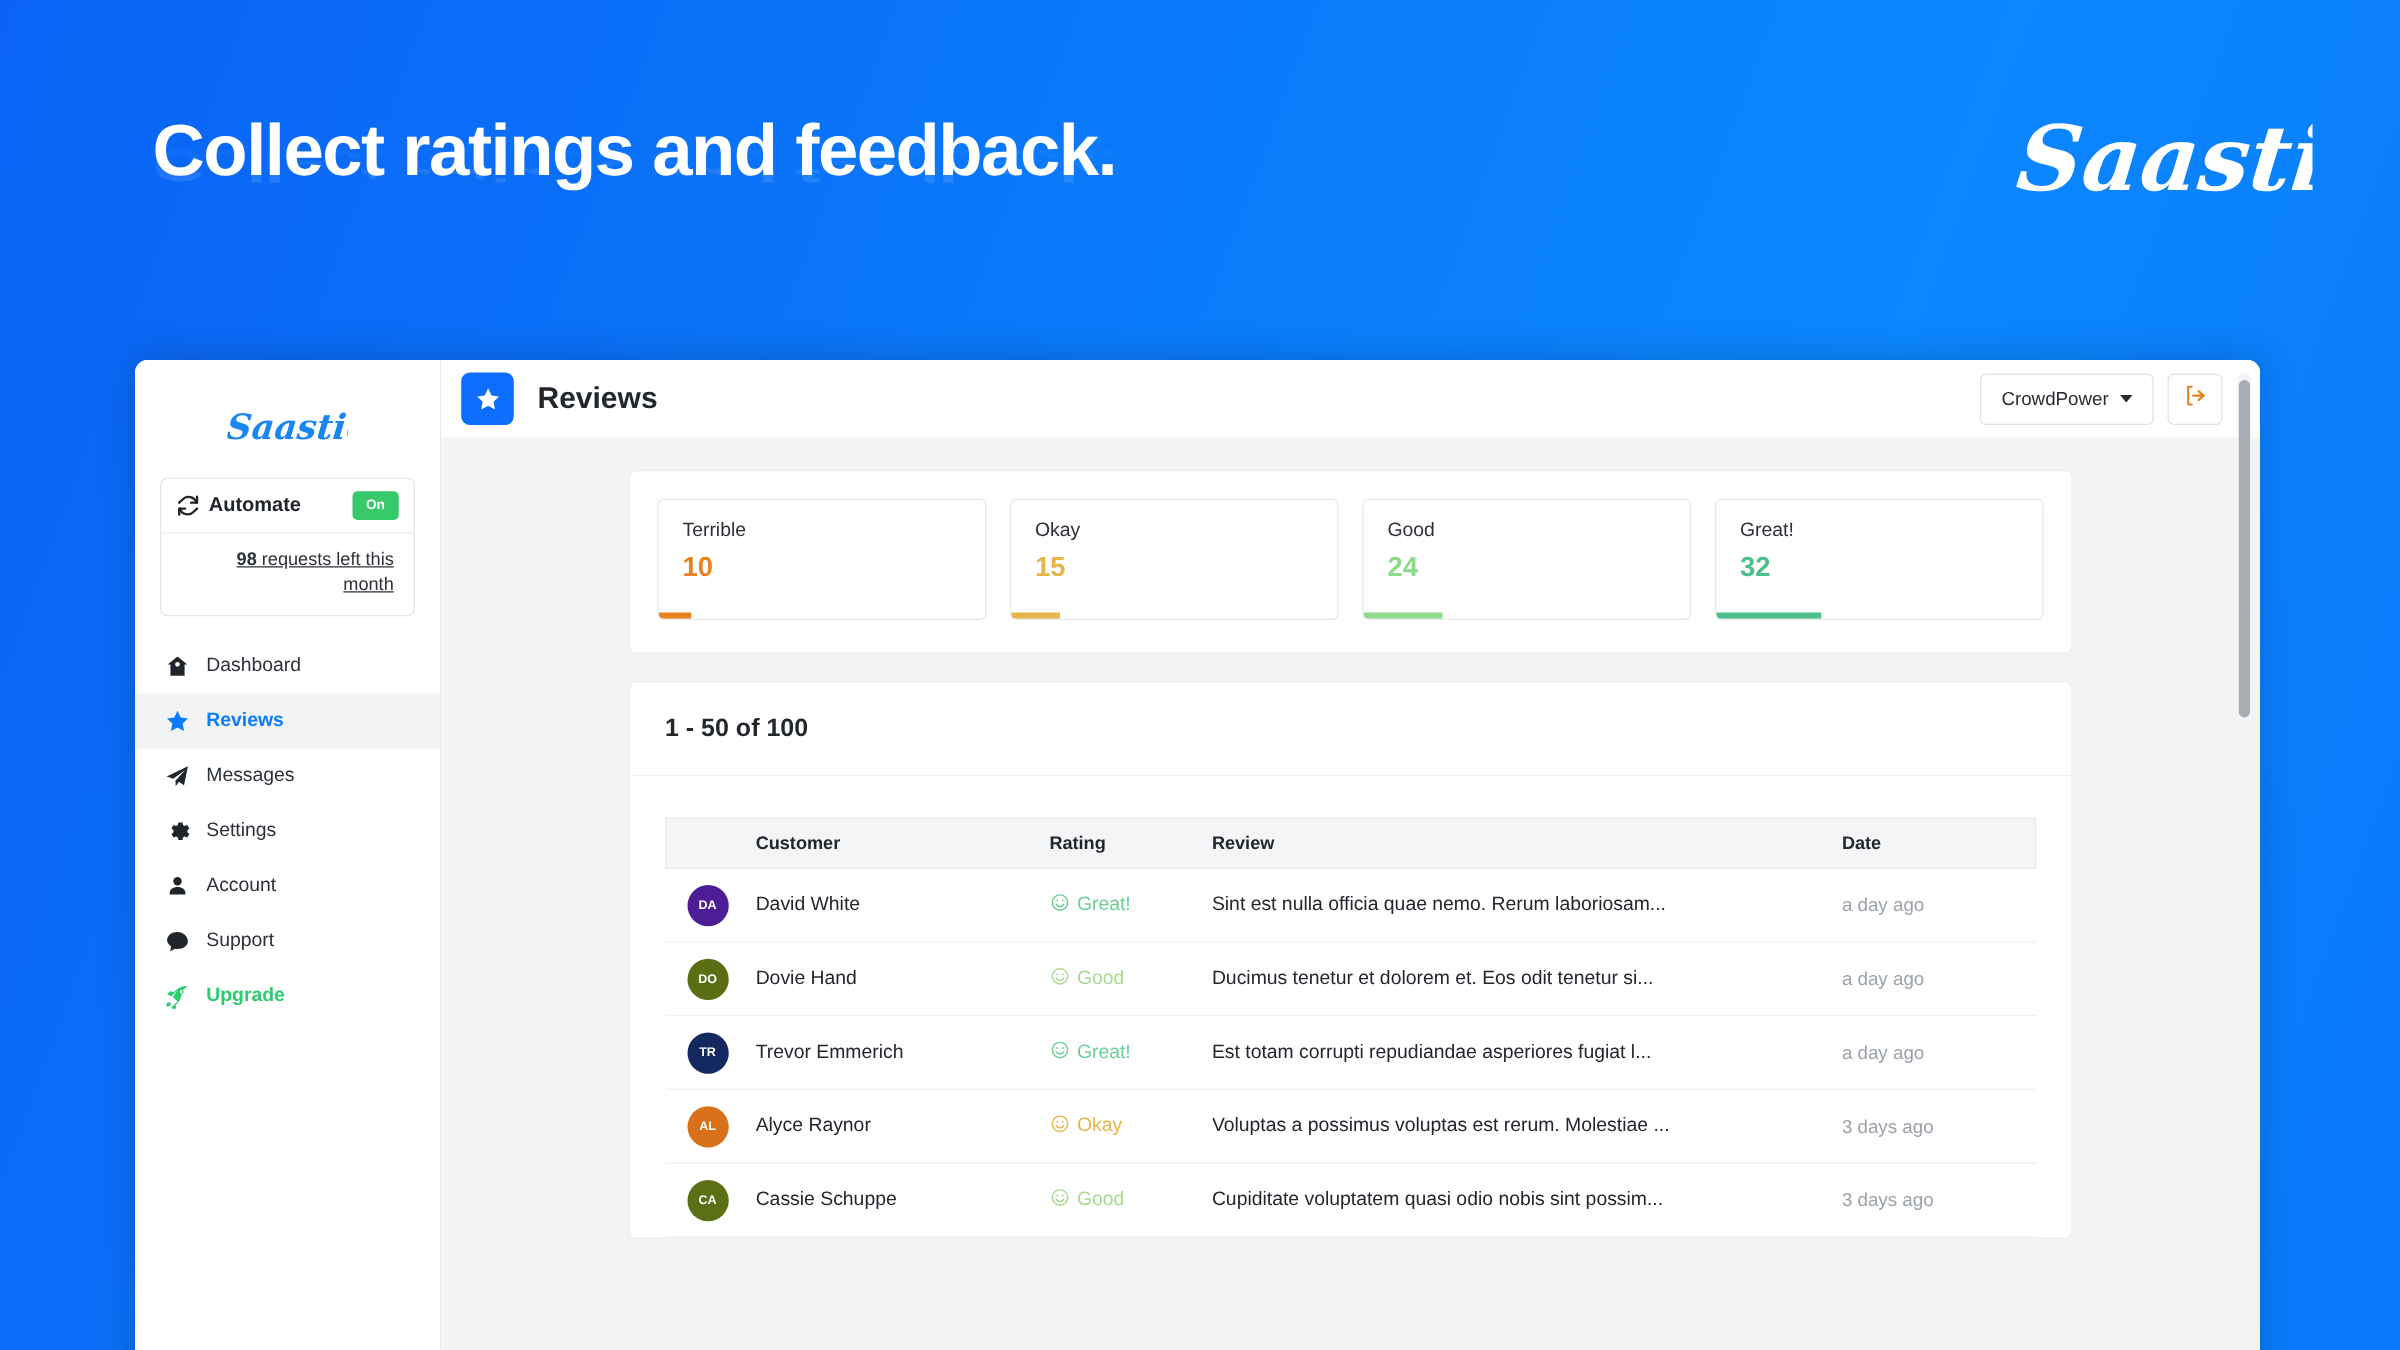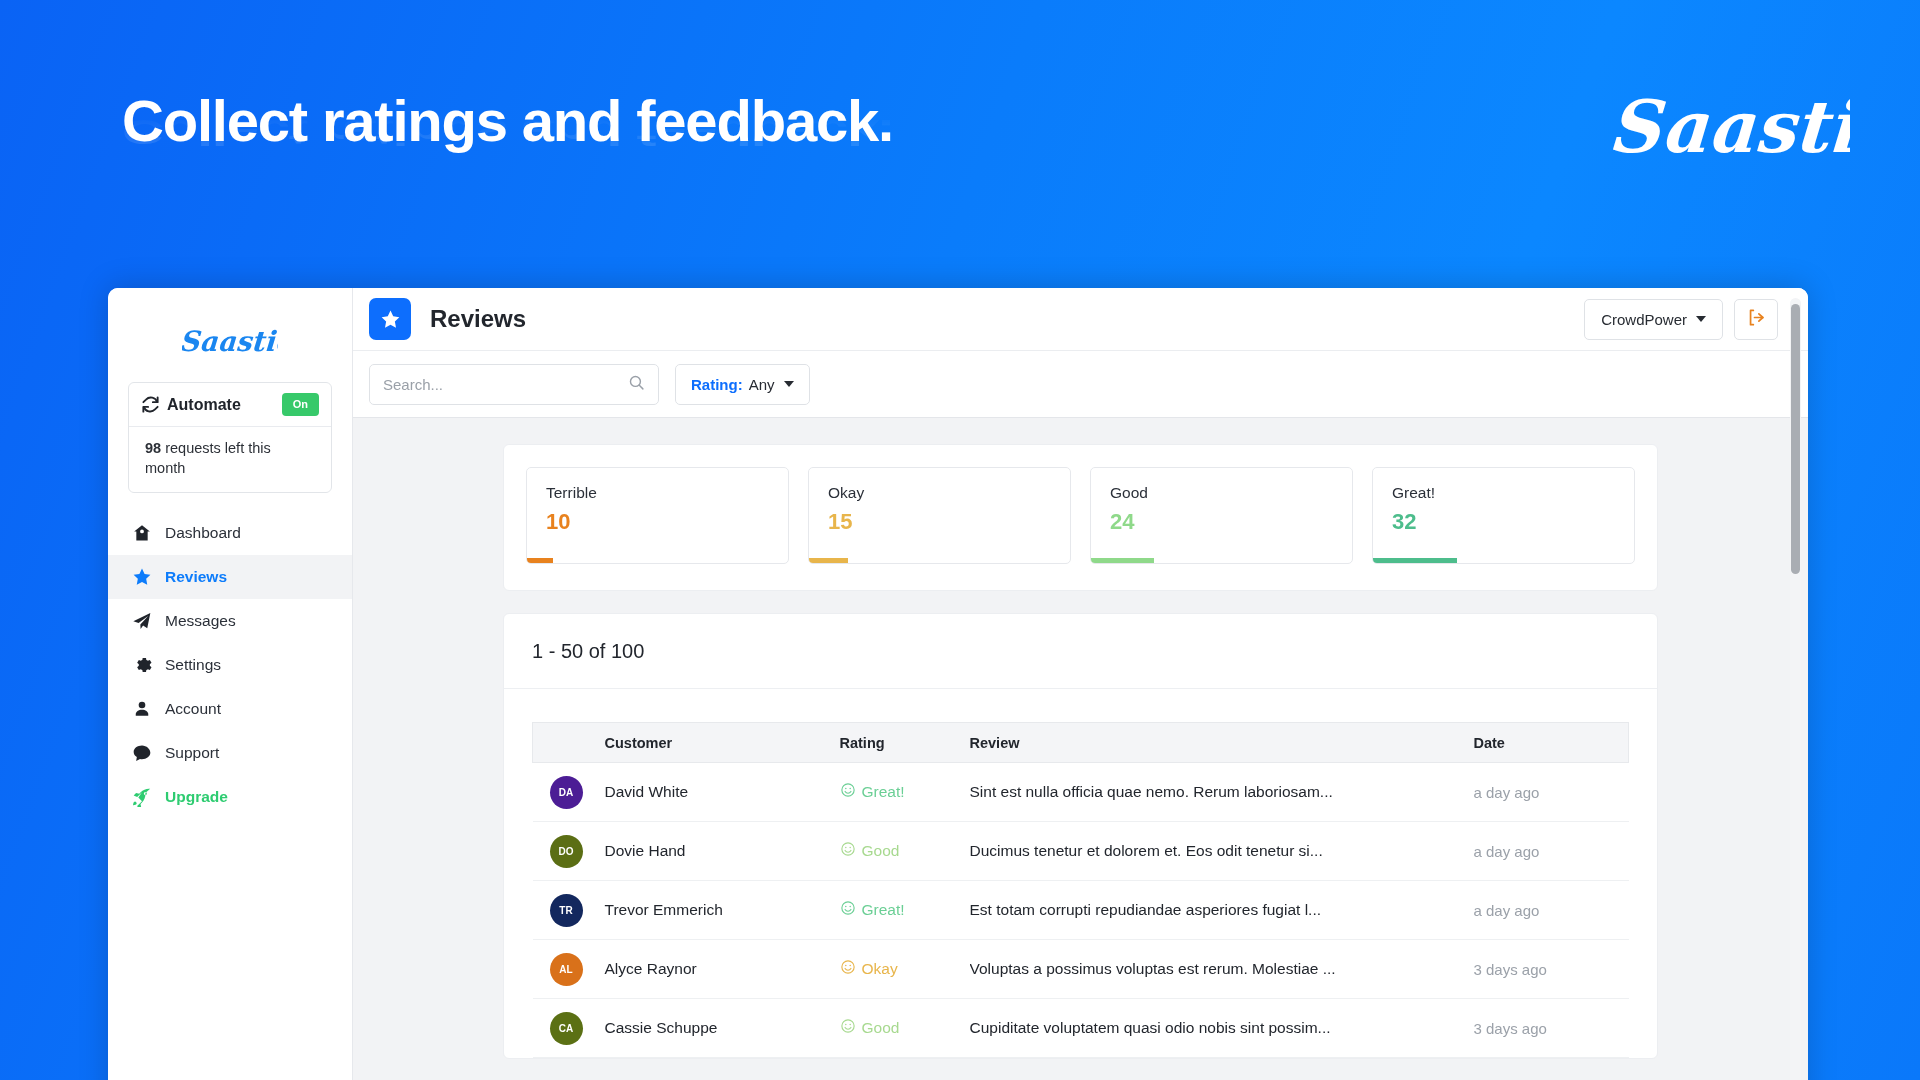--- a/index.html
+++ b/index.html
@@ -97,24 +97,25 @@
     background: #37c96a;
     color: #fff;
     font-size: 11px;
     font-weight: bold;
     padding: 6px 11px;
     border-radius: 4px;
     line-height: 1;
   }
   .requests-row {
     padding: 12px 16px 14px 16px;
-    text-align: left;
+    text-align: right;
     font-size: 14.5px;
     color: #2c3037;
     line-height: 1.35;
+    text-decoration: underline;
   }
   .requests-row b { font-weight: bold; }
 
   .nav { margin-top: 18px; }
   .nav-item {
     display: flex; align-items: center;
     height: 44px;
     padding: 0 24px;
     font-size: 15.5px;
     color: #2b3039;
@@ -272,21 +273,21 @@
   .table-card {
     background: #fff;
     border-radius: 6px;
     border: 1px solid #eceef1;
     margin: 22px auto 0 auto;
     width: 1155px;
     overflow: hidden;
   }
   .table-head-title {
     font-size: 20px;
-    font-weight: normal;
+    font-weight: bold;
     color: #22262d;
     padding: 26px 28px 25px 28px;
     border-bottom: 1px solid #edeff2;
   }
   table {
     width: calc(100% - 56px);
     margin: 33px 28px 0 28px;
     border-collapse: collapse;
     table-layout: fixed;
   }
@@ -471,36 +472,20 @@
         <span>
           <svg viewBox="0 0 24 24" fill="none" stroke="#e8821e" stroke-width="2.2" stroke-linecap="round" stroke-linejoin="round">
             <path d="M8 3H4.5v18H8"></path>
             <polyline points="15 7.5 20 12 15 16.5"></polyline>
             <line x1="20" y1="12" x2="9.5" y2="12"></line>
           </svg>
         </span>
       </div>
     </div>
 
-    <div class="filterbar">
-      <div class="search-box">
-        <input type="text" placeholder="Search..." style="">
-        <span>
-          <svg viewBox="0 0 24 24" fill="none" stroke="#9aa0a8" stroke-width="2" stroke-linecap="round">
-            <circle cx="10.5" cy="10.5" r="7"></circle>
-            <line x1="16" y1="16" x2="21" y2="21"></line>
-          </svg>
-        </span>
-      </div>
-      <div class="rating-filter">
-        <span class="lbl">Rating:</span>
-        <span class="val">Any</span>
-        <span class="caret"></span>
-      </div>
-    </div>
 
     <div class="content">
       <div class="content-inner">
 
         <div class="stats-card">
           <div class="stat">
             <div class="stat-label">Terrible</div>
             <div class="stat-value" style="color: rgb(232, 130, 30);">10</div>
             <div class="stat-bar" style="background: rgb(232, 130, 30); width: 10%;"></div>
           </div>

